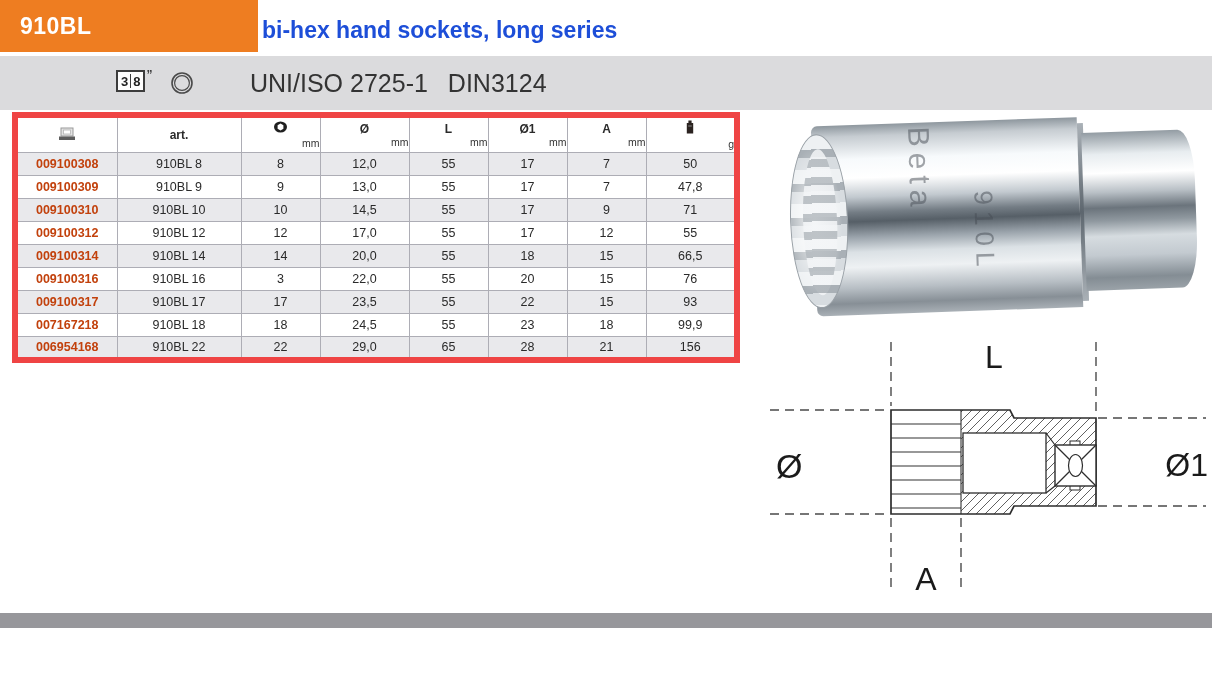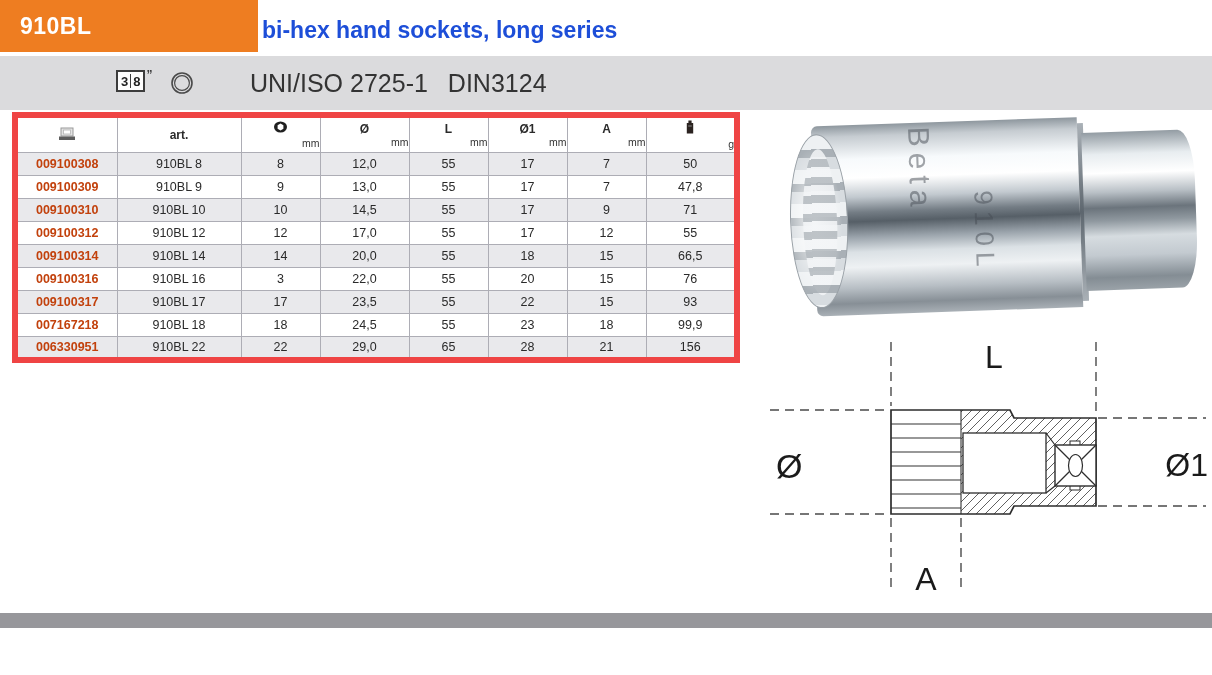--- a/index.html
+++ b/index.html
@@ -235,21 +235,21 @@
             <td>007167218</td>
             <td>910BL 18</td>
             <td>18</td>
             <td>24,5</td>
             <td>55</td>
             <td>23</td>
             <td>18</td>
             <td>99,9</td>
           </tr>
           <tr>
-            <td>006330951</td>
+            <td>006954168</td>
             <td>910BL 22</td>
             <td>22</td>
             <td>29,0</td>
             <td>65</td>
             <td>28</td>
             <td>21</td>
             <td>156</td>
           </tr>
         </tbody>
     </table>

